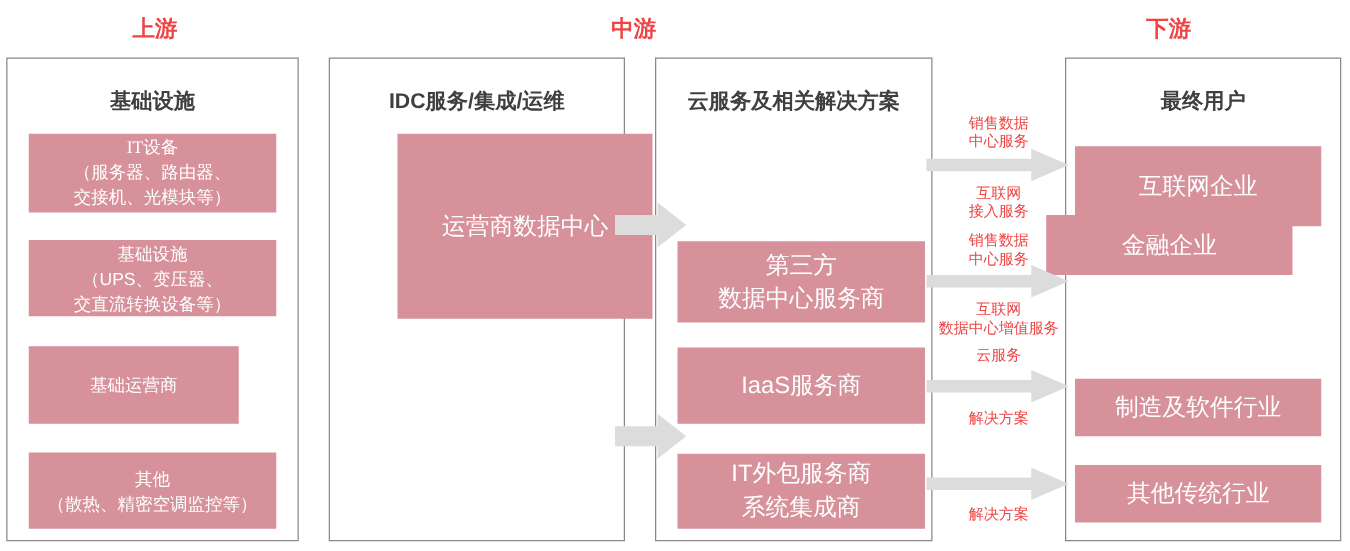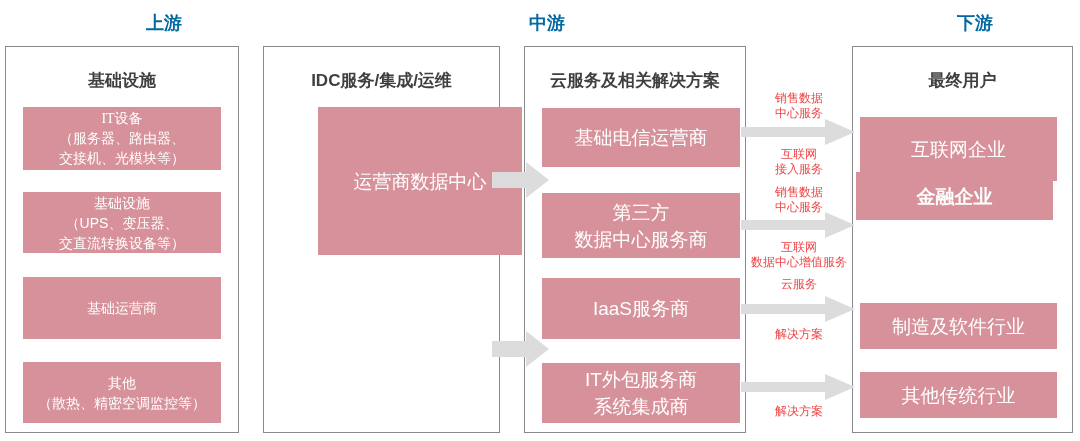--- a/index.html
+++ b/index.html
@@ -2,21 +2,21 @@
 <html><head>
 <meta charset="utf-8">
 <style>
   html,body { margin:0; padding:0; background:#fff; }
   .canvas {
     position:relative; width:1080px; height:441px; background:#ffffff;
     font-family:"Liberation Sans","DejaVu Sans",sans-serif; overflow:hidden;
   }
   .col-header {
     position:absolute; top:11px; transform:translateX(-50%);
-    font-size:18px; font-weight:bold; color:#0369a1; white-space:nowrap;margin-left:40px;
+    font-size:18px; font-weight:bold; color:#ef4444; white-space:nowrap;
   }
   .panel {
     position:absolute; top:46px; height:387px; background:#fff;
     border:1.5px solid #898989; box-sizing:border-box; z-index:0;
   }
   .panel-title {
     position:absolute; left:0; right:0; top:22px; text-align:center;
     font-size:17px; font-weight:bold; color:#3f3f3f; white-space:nowrap;
   }
   .pbox {
@@ -54,35 +54,34 @@
   <div class="panel" style="left:852px; width:221px;">
     <div class="panel-title">最终用户</div>
   </div>
 
   <div class="pbox txt-sm" style="left:23px; top:107px; width:198px; height:63px;font-family:Liberation Serif, serif;">IT设备
 （服务器、路由器、
 交接机、光模块等）</div>
   <div class="pbox txt-sm" style="left:23px; top:192px; width:198px; height:61px;">基础设施
 （UPS、变压器、
 交直流转换设备等）</div>
-  <div class="pbox txt-sm" style="left:23px; top:277px; width:198px; height:62px;">基础运营商</div>
+  <div class="pbox txt-sm" style="left:23px; top:277px; width:168px; height:62px;">基础运营商</div>
   <div class="pbox txt-sm" style="left:23px; top:362px; width:198px; height:61px;">其他
 （散热、精密空调监控等）</div>
 
   <div class="pbox txt-lg" style="left:281px; top:107px; width:204px; height:148px;margin-left:37px;">运营商数据中心</div>
 
-  <div class="pbox txt-lg" style="left:542px; top:108px; width:198px; height:59px;">基础电信运营商</div>
   <div class="pbox txt-lg" style="left:542px; top:193px; width:198px; height:65px;">第三方
 数据中心服务商</div>
   <div class="pbox txt-lg" style="left:542px; top:278px; width:198px; height:61px;">IaaS服务商</div>
   <div class="pbox txt-lg" style="left:542px; top:363px; width:198px; height:60px;">IT外包服务商
 系统集成商</div>
 
   <div class="pbox txt-lg" style="left:860px; top:117px; width:197px; height:64px;">互联网企业</div>
-  <div class="pbox txt-lg" style="left:856px; top:172px; width:197px; height:48px;font-weight:bold;">金融企业</div>
+  <div class="pbox txt-lg" style="left:837px; top:172px; width:197px; height:48px;">金融企业</div>
   <div class="pbox txt-lg" style="left:860px; top:303px; width:197px; height:46px;">制造及软件行业</div>
   <div class="pbox txt-lg" style="left:860px; top:372px; width:197px; height:46px;">其他传统行业</div>
 
   <svg class="arrow" style="left:492px; top:162px;" width="57" height="36">
     <polygon points="0,10 34,10 34,0 57,18 34,36 34,26 0,26" fill="#dcdcdc"></polygon>
   </svg>
   <svg class="arrow" style="left:492px; top:331px;" width="57" height="36">
     <polygon points="0,10 34,10 34,0 57,18 34,36 34,26 0,26" fill="#dcdcdc"></polygon>
   </svg>
 

